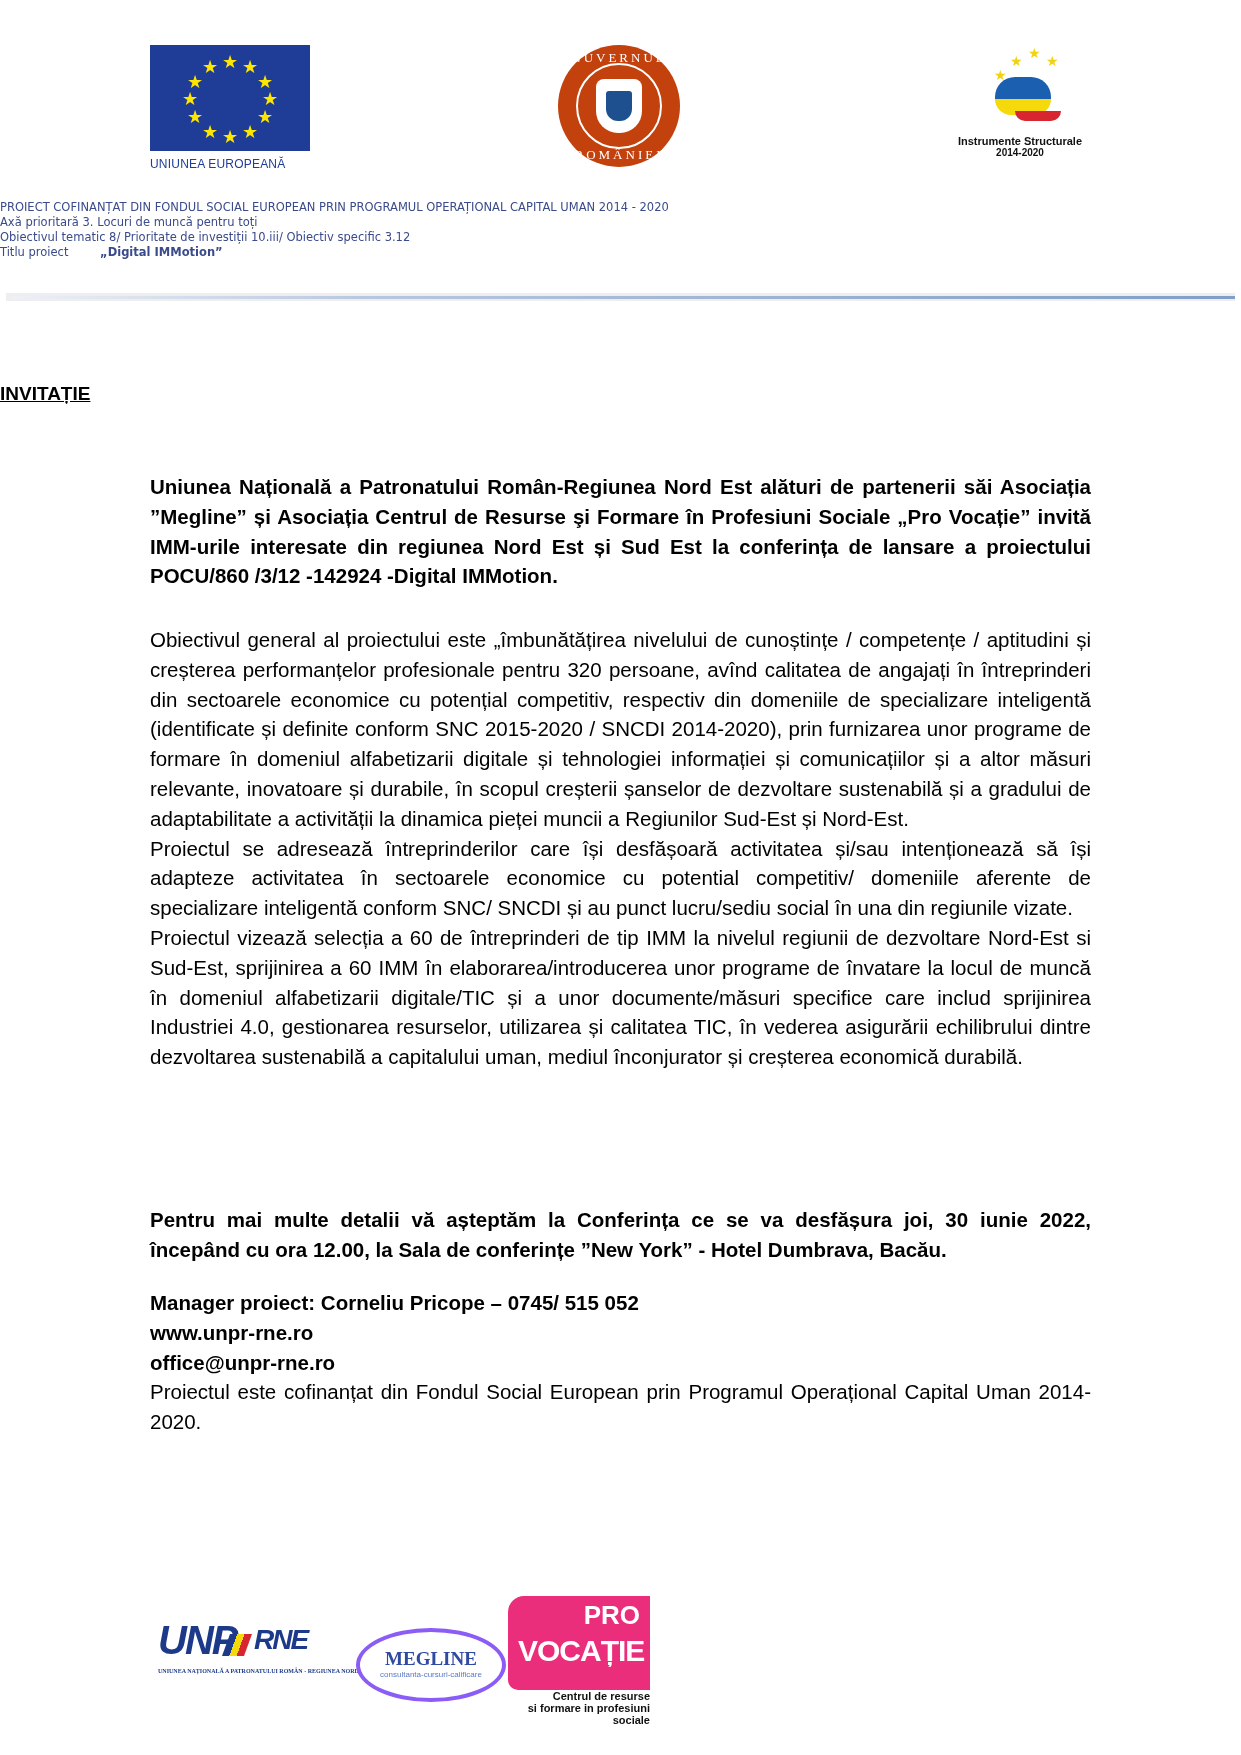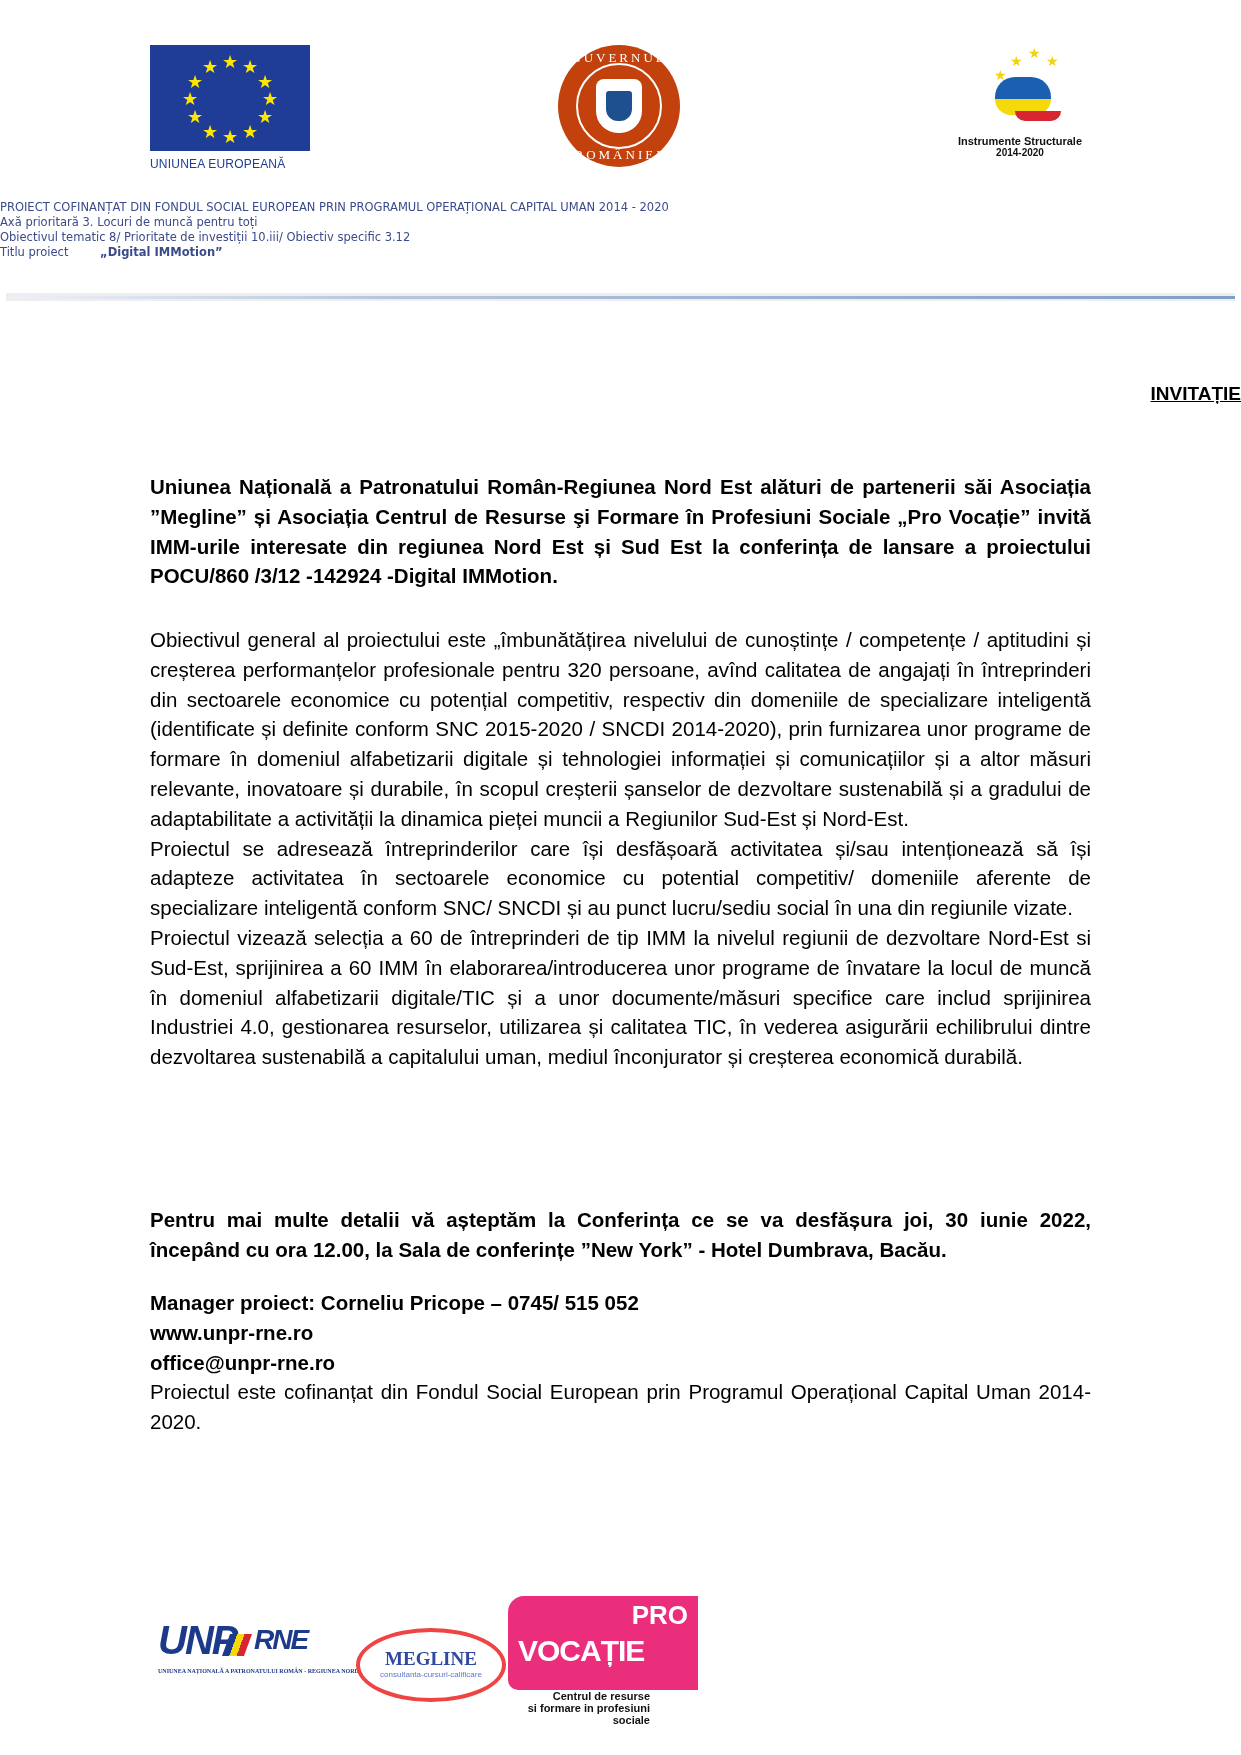--- a/index.html
+++ b/index.html
@@ -30,43 +30,43 @@
   .is-years { text-align: center; font-size: 10px; font-weight: bold; color: #111; }
 
   
   .proj-header { left: 0; top: 200px; width: 1241px; text-align: left; color: #3a4a8a; font-family: "DejaVu Sans", sans-serif; font-size: 11.5px; line-height: 15px; }
   .proj-header .line { white-space: nowrap; }
   .proj-header b { font-weight: bold; margin-left: 28px; }
   .header-rule { left: 6px; top: 293px; width: 1229px; height: 8px; background: #eeeeee; }
   .header-rule .bar { position: absolute; left: 5px; top: 3px; right: 0; height: 3px; background: linear-gradient(to right, #eef0f7, #b6c6df 30%, #7f9ec8 100%); }
 
   
-  .title { left: 0; top: 383px; width: 1241px; text-align: right; font-size: 19px; font-weight: bold; text-decoration: underline; }
+  .title { left: 0; top: 383px; width: 1241px; text-align: left; font-size: 19px; font-weight: bold; text-decoration: underline; }
 
   
   .body-text { left: 150px; width: 941px; font-size: 20.5px; line-height: 29.8px; text-align: justify; }
   .bold { font-weight: bold; }
   .p1 { top: 472px; }
   .p2 { top: 625px; }
   .p3 { top: 1205px; }
   .p4 { top: 1288px; text-align: left; }
   .p4 .last { text-align: justify; }
 
   
   .unpr-logo { left: 158px; top: 1618px; width: 180px; }
   .unpr-mark { font-family: "Liberation Sans", sans-serif; font-weight: bold; font-style: italic; font-size: 40px; color: #1d3a8a; letter-spacing: -2px; position: relative; height: 46px; }
   .unpr-mark .flag { position: absolute; left: 68px; top: 16px; width: 22px; height: 22px; background: linear-gradient(to right, #1d3a8a 33%, #f5d90a 33% 66%, #d7262f 66%); transform: skewX(-20deg); }
   .unpr-mark .rne { position: absolute; left: 96px; top: 6px; font-size: 28px; }
   .unpr-caption { font-family: "Liberation Serif", serif; font-size: 6px; font-weight: bold; color: #1d3a8a; margin-top: 4px; white-space: nowrap; }
 
-  .megline-logo { left: 356px; top: 1628px; width: 150px; height: 74px; border: 4px solid #ef4444; border-radius: 50%; box-sizing: border-box; text-align: center; background: #fff; }
+  .megline-logo { left: 356px; top: 1628px; width: 150px; height: 74px; border: 4px solid #8b5cf6; border-radius: 50%; box-sizing: border-box; text-align: center; background: #fff; }
   .megline-logo .name { font-family: "Liberation Serif", serif; font-weight: bold; font-size: 19px; color: #2f4aa0; margin-top: 16px; }
   .megline-logo .tag { font-size: 8px; color: #5a78c8; }
 
-  .pro-logo { left: 508px; top: 1596px; width: 142px; height: 94px; background: #ea2e7b; border-radius: 16px 0 0 10px; padding-left: 48px; }
+  .pro-logo { left: 508px; top: 1596px; width: 142px; height: 94px; background: #ea2e7b; border-radius: 16px 0 0 10px; }
   .pro-logo .pro { position: absolute; right: 10px; top: 4px; color: #fff; font-weight: bold; font-size: 26px; }
   .pro-logo .voc { position: absolute; left: 10px; top: 38px; color: #fff; font-weight: bold; font-size: 30px; letter-spacing: -1px; }
   .pro-caption { left: 508px; top: 1690px; width: 142px; text-align: right; font-weight: bold; font-size: 11px; line-height: 12px; color: #111; }
 </style>
 </head>
 <body>
 
 <div class="abs eu-logo">
   <div class="eu-flag">
     <span class="star" style="left:71px;top:8px">★</span>

